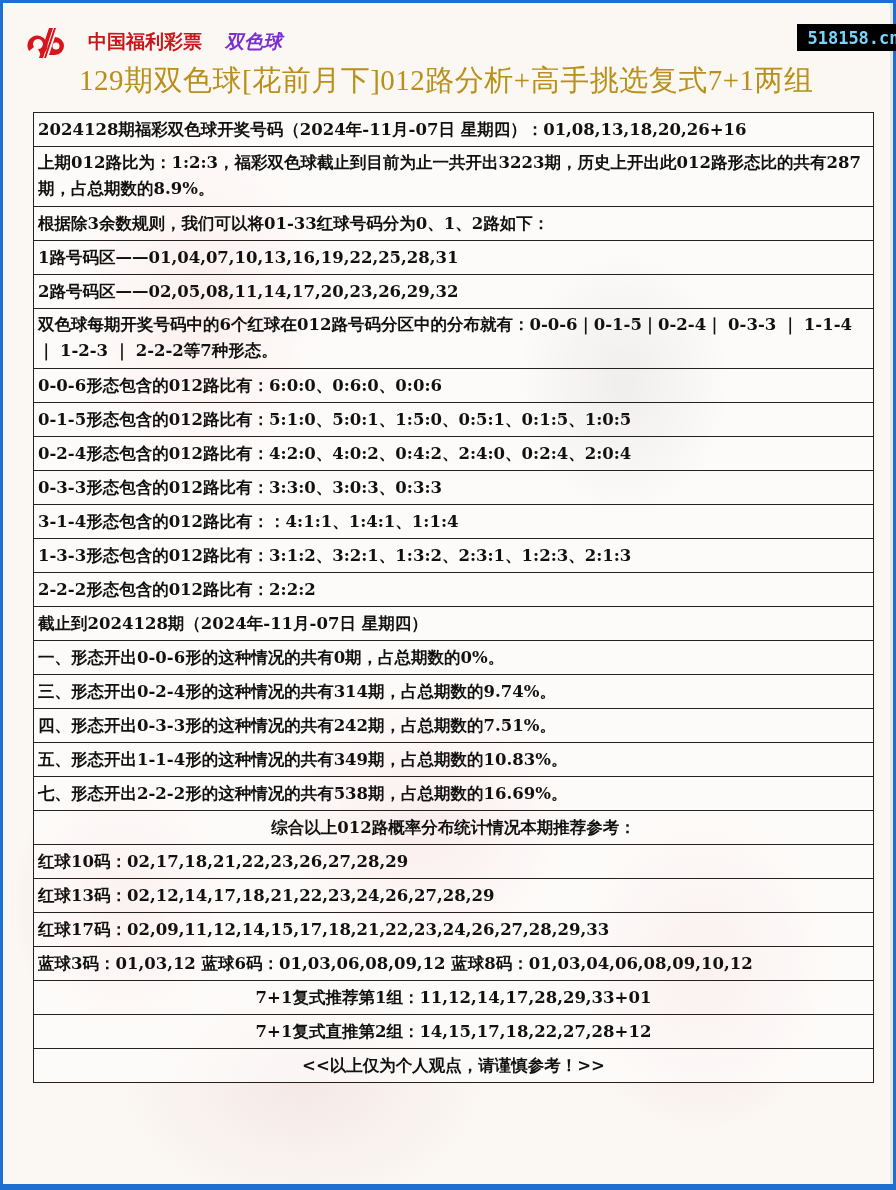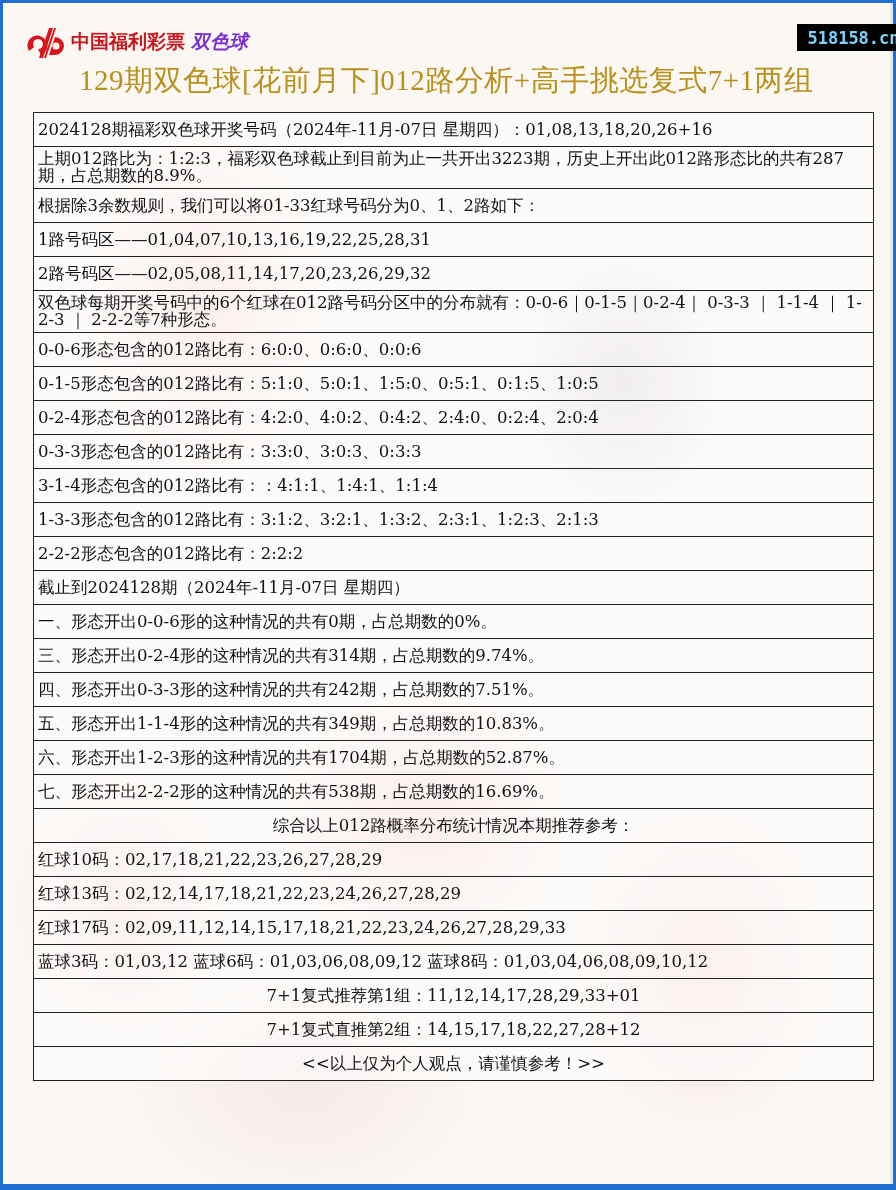--- a/index.html
+++ b/index.html
@@ -15,52 +15,52 @@
         radial-gradient(ellipse 160px 200px at 620px 380px, rgba(120,110,115,0.22), transparent 70%),
         radial-gradient(ellipse 220px 200px at 420px 820px, rgba(230,140,150,0.28), transparent 70%),
         radial-gradient(ellipse 160px 200px at 120px 900px, rgba(235,160,170,0.25), transparent 70%),
         radial-gradient(ellipse 200px 240px at 700px 960px, rgba(225,150,160,0.25), transparent 70%),
         radial-gradient(ellipse 260px 180px at 300px 1080px, rgba(230,200,200,0.3), transparent 70%),
         #fbf7f3;
       border-right: 3px solid #e7e7e7;
     }
     .logo {
       position: absolute; left: 22px; top: 22px; height: 34px;
-      display: flex; align-items: center; gap: 6px;
+      display: flex; align-items: center; gap: 23px;
     }
     .logo-mark { width: 40px; height: 34px; }
     .logo-text-a { font-family: "DejaVu Sans", sans-serif; font-weight: bold; font-size: 19px; color: #c8161d; letter-spacing: 0px; }
     .logo-text-b { font-family: "DejaVu Sans", sans-serif; font-weight: bold; font-style: italic; font-size: 19px; color: #7b2fd0; text-align: right; }
     .site-badge {
       position: absolute; left: 794px; top: 21px; width: 113px; height: 27px;
       background: #000; color: #7dd3fc;
       font-family: "DejaVu Sans Mono", "Liberation Mono", monospace; font-size: 17px; font-weight: bold;
       display: flex; align-items: center; justify-content: center;
     }
     .page-title {
       position: absolute; left: 32px; top: 58px;
       font-family: "Liberation Serif", "DejaVu Serif", serif;
       font-size: 29px; color: #b8901b; white-space: nowrap; letter-spacing: 0.5px; margin-left: 44px;
     }
     table.content {
       position: absolute; left: 30px; top: 109px; width: 841px;
       border-collapse: collapse;
       font-family: "DejaVu Serif", "Liberation Serif", serif;
-      font-size: 16.5px; color: #111;
+      font-size: 16.5px; color: #111; font-weight: bold;
     }
     table.content td {
       border: 1px solid #222;
       padding: 4px 4px 3px 4px;
       line-height: 22px;
       height: 26px;
       background: rgba(255,255,255,0.55);
       vertical-align: middle;
     }
     table.content td.center { text-align: center; }
-    table.content td.two-line { line-height: 17px; padding-top: 3px; padding-bottom: 4px; }
+    table.content td.two-line { line-height: 26px; padding-top: 3px; padding-bottom: 4px; }
   </style>
 </head>
 <body>
 
 <div class="frame">
 
   <div class="logo">
     <svg class="logo-mark" viewBox="0 0 40 34">
       <path d="M4 26 A10 10 0 1 1 16 30 L13 24 A5 5 0 1 0 9 22 Z" fill="#d8141c"></path>
       <path d="M14 33 L24 3 L28 3 L18 33 Z" fill="#d8141c"></path>
@@ -126,23 +126,20 @@
       <tr>
           <td>三、形态开出0-2-4形的这种情况的共有314期，占总期数的9.74%。</td>
         </tr>
       <tr>
           <td>四、形态开出0-3-3形的这种情况的共有242期，占总期数的7.51%。</td>
         </tr>
       <tr>
           <td>五、形态开出1-1-4形的这种情况的共有349期，占总期数的10.83%。</td>
         </tr>
       <tr>
-          <td>六、形态开出1-2-3形的这种情况的共有1704期，占总期数的52.87%。</td>
-        </tr>
-      <tr>
           <td>七、形态开出2-2-2形的这种情况的共有538期，占总期数的16.69%。</td>
         </tr>
       <tr>
           <td class="center">综合以上012路概率分布统计情况本期推荐参考：</td>
         </tr>
       <tr>
           <td>红球10码：02,17,18,21,22,23,26,27,28,29</td>
         </tr>
       <tr>
           <td>红球13码：02,12,14,17,18,21,22,23,24,26,27,28,29</td>

